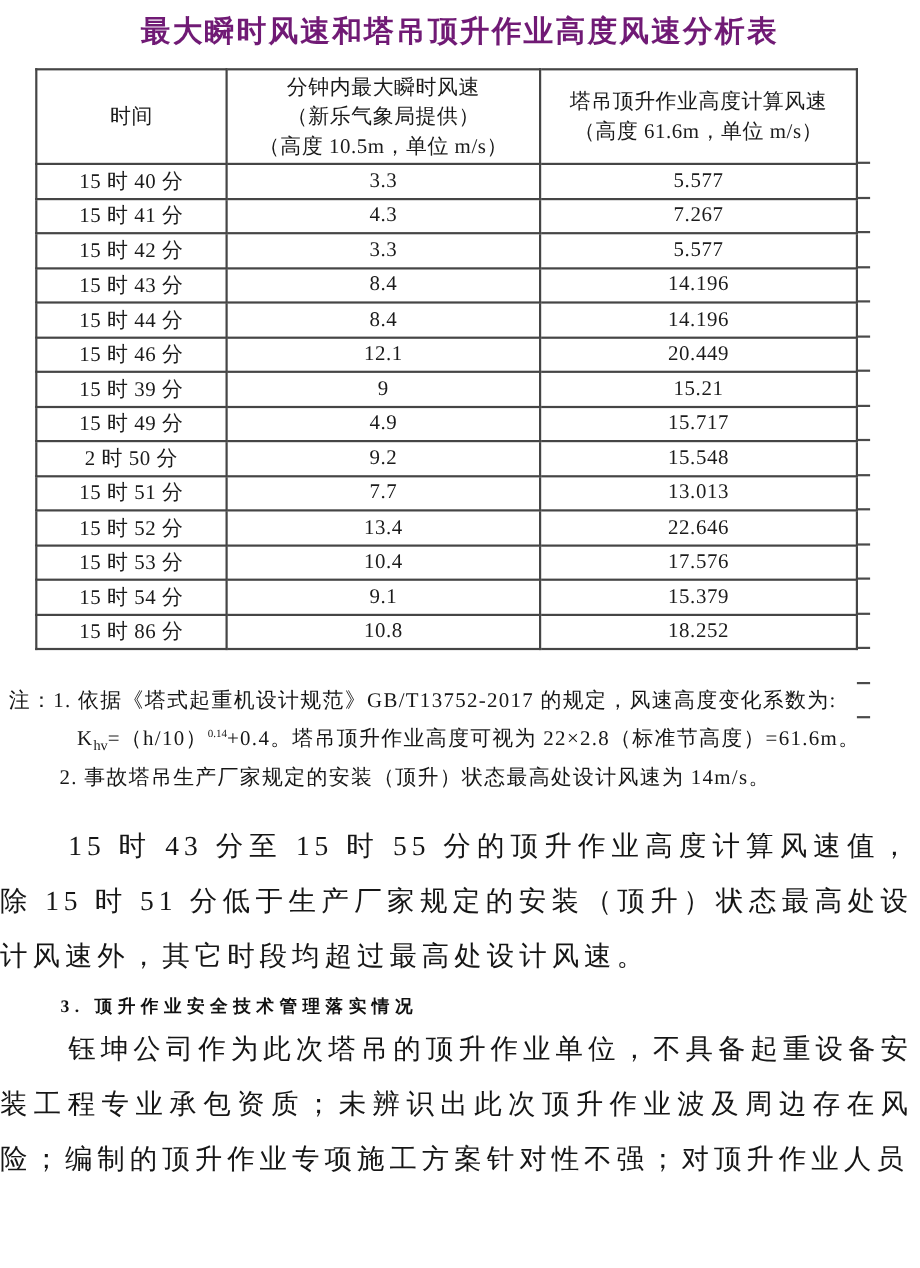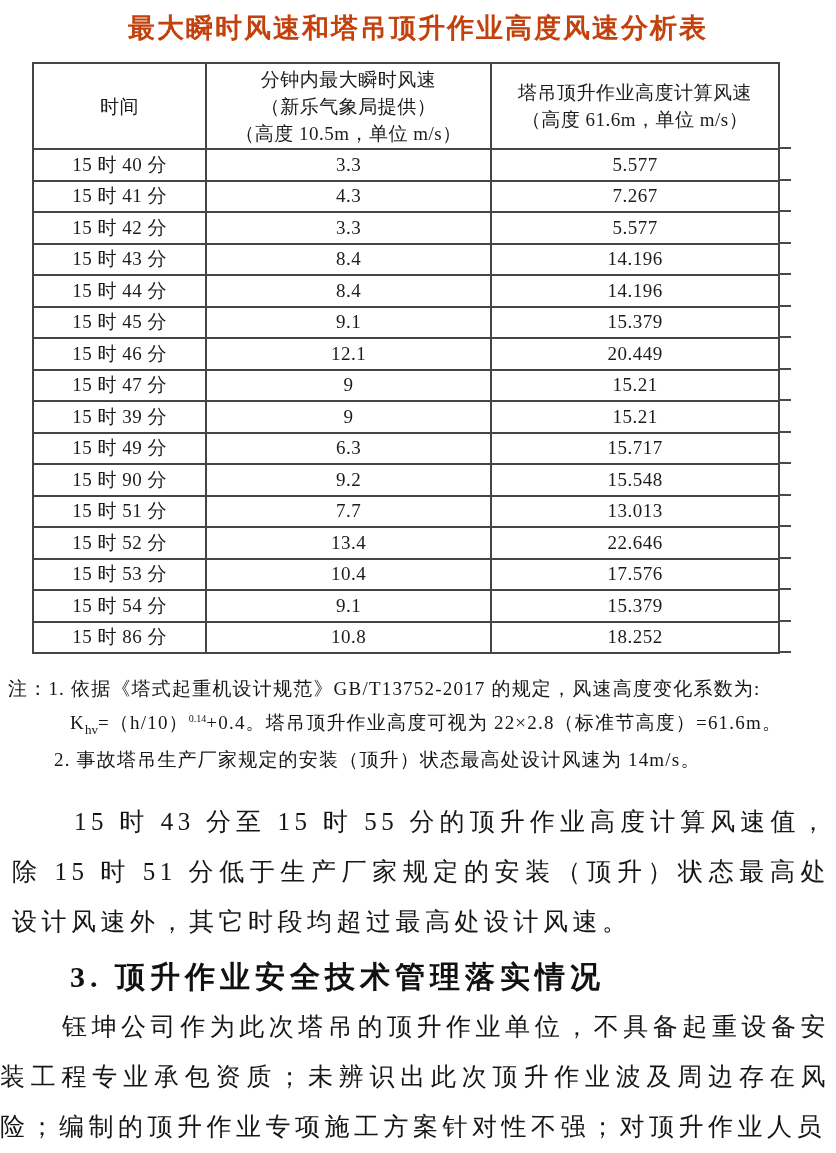--- a/index.html
+++ b/index.html
@@ -13,21 +13,21 @@
     overflow: hidden;
   }
   .title {
     margin: 0;
     padding-top: 10px;
     text-align: center;
     font-size: 27px;
     font-weight: bold;
     letter-spacing: 2px;
     font-family: "Liberation Sans", "DejaVu Sans", sans-serif;
-    color: #c2410c;
+    color: #701a75;
   }
   table.wind-table {
     border-collapse: collapse;
     table-layout: fixed;
     margin-left: 32px;
     margin-top: 16px;
     width: 746px;
   }
   .wind-table th, .wind-table td {
     border: 2px solid #454545;
@@ -40,21 +40,21 @@
   }
   .wind-table thead th { height: 84px; line-height: 27px; letter-spacing: 0.5px; }
   .wind-table tbody td { height: 29.5px; letter-spacing: 0.5px; border-radius: 15px; }
   .row-tick {
     position: absolute;
     width: 12px;
     height: 2px;
     background: #4a4a4a;
   }
   .notes {
-    margin-top: 20px;
+    margin-top: 32px;
     padding-left: 8px;
     font-size: 19px;
     line-height: 30px;
     letter-spacing: 1.2px;
     color: #161616;
   }
   .notes .formula-line { padding-left: 62px; }
   .notes .note-line-2 { padding-left: 46px; }
   .notes sub { font-size: 13px; letter-spacing: 0; text-align: center; }
   .notes sup { font-size: 10px; letter-spacing: 0; }
@@ -62,25 +62,25 @@
   .body-para {
     margin: 0;
     padding: 0 6px 0 0;
     font-size: 25px;
     line-height: 50px;
     letter-spacing: 4.5px;
     text-align: justify;
     text-indent: 62px;
     color: #161616;
   }
-  .para-1 { margin-top: 22px; padding-left: 12px; }
+  .para-1 { margin-top: 22px; }
   .section-heading {
-    margin: 10px 0 4px 15px;
+    margin: 10px 0 4px 0;
     padding-left: 55px;
-    font-size: 30px;
+    font-size: 16px;
     font-weight: bold;
     letter-spacing: 5px;
     color: #111;
   }
   .para-2 { margin-top: 2px; }
 </style>
 </head>
 <body>
 
 <div class="page">
@@ -127,46 +127,36 @@
           <td>15 时 43 分</td>
           <td>8.4</td>
           <td>14.196</td>
         </tr>
         <tr>
           <td>15 时 44 分</td>
           <td>8.4</td>
           <td>14.196</td>
         </tr>
         <tr>
-          <td>15 时 45 分</td>
-          <td>9.1</td>
-          <td>15.379</td>
-        </tr>
-        <tr>
           <td>15 时 46 分</td>
           <td>12.1</td>
           <td>20.449</td>
         </tr>
         <tr>
-          <td>15 时 47 分</td>
-          <td>9</td>
-          <td>15.21</td>
-        </tr>
-        <tr>
           <td>15 时 39 分</td>
           <td>9</td>
           <td>15.21</td>
         </tr>
         <tr>
           <td>15 时 49 分</td>
-          <td>6.3</td>
+          <td>4.9</td>
           <td>15.717</td>
         </tr>
         <tr>
-          <td>15 时 90 分</td>
+          <td>2 时 50 分</td>
           <td>9.2</td>
           <td>15.548</td>
         </tr>
         <tr>
           <td>15 时 51 分</td>
           <td>7.7</td>
           <td>13.013</td>
         </tr>
         <tr>
           <td>15 时 52 分</td>

